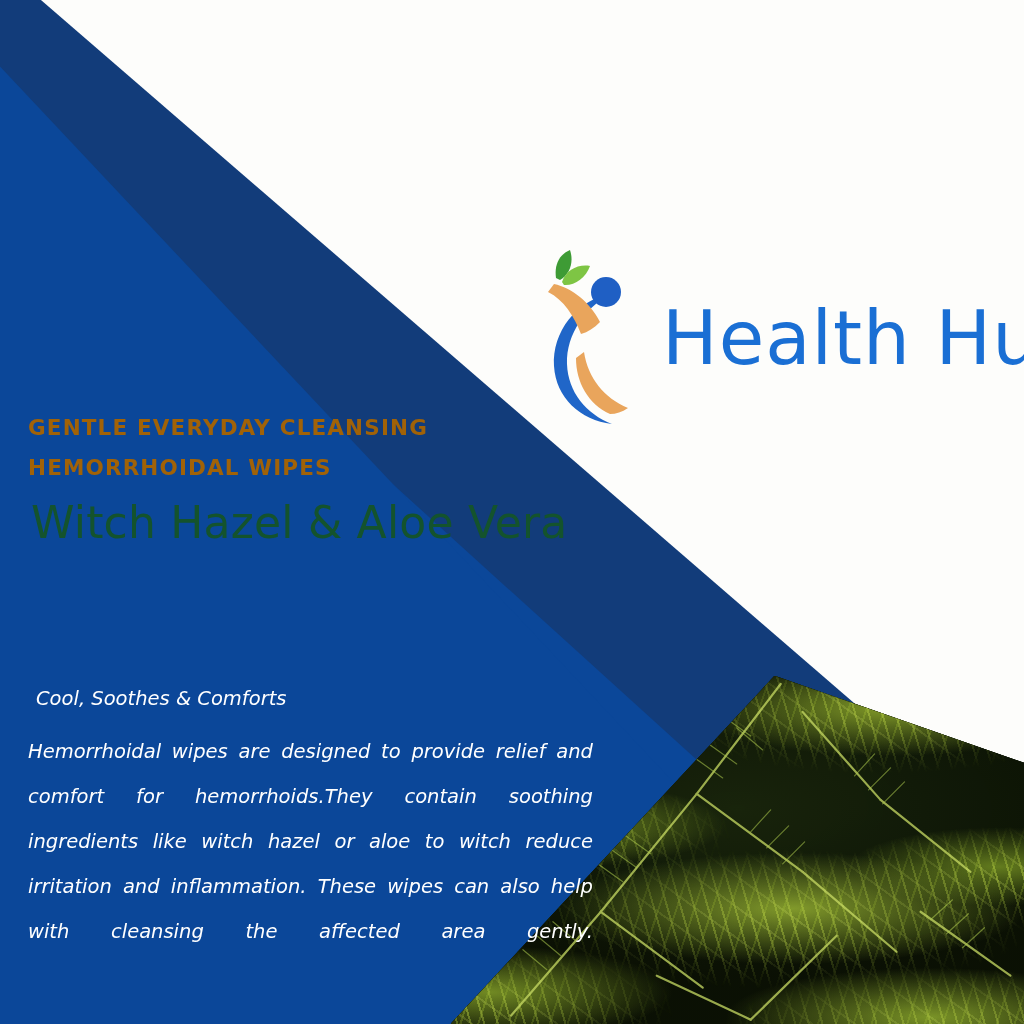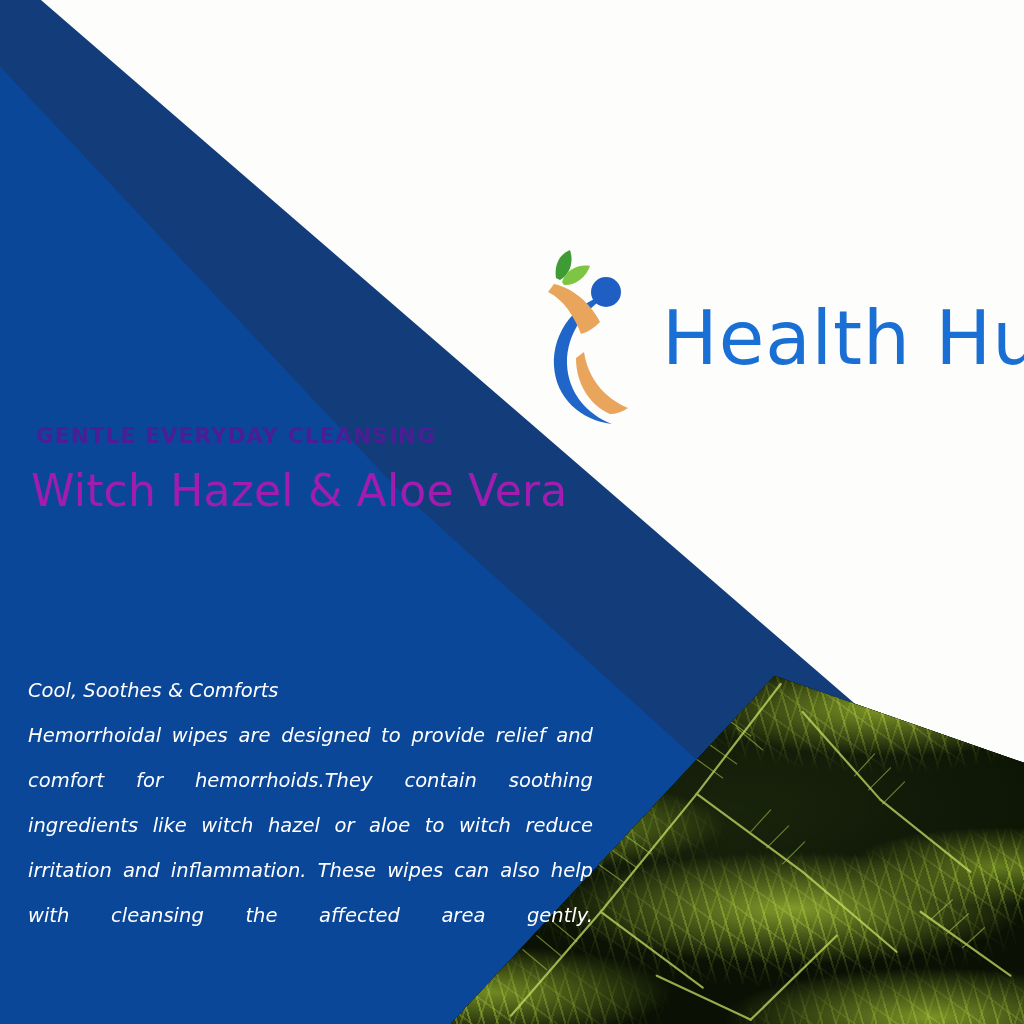--- a/index.html
+++ b/index.html
@@ -147,30 +147,30 @@
 
   
 
   .copy {
     position: absolute;
     left: 28px;
     top: 408px;
     width: 580px;
   }
   .eyebrow {
-    color: #4c1d95;
+    color: #a16207;
     font-family: "DejaVu Sans", sans-serif;
     font-size: 21.5px;
     font-weight: 700;
     letter-spacing: 1.15px;
     line-height: 40px;
-    margin: 8px;
+    margin: 0;
   }
   .product-title {
-    color: #a21caf;
+    color: #14532d;
     font-family: "DejaVu Sans", sans-serif;
     font-size: 44px;
     font-weight: 400;
     letter-spacing: 0.2px;
     line-height: 1.15;
     margin: 10px 0 0 3px;
     white-space: nowrap;
   }
 
   .body-copy {
@@ -178,21 +178,21 @@
     left: 28px;
     top: 668px;
     width: 565px;
     color: #ffffff;
     font-family: "DejaVu Sans", sans-serif;
     font-style: italic;
     font-size: 19.5px;
     line-height: 45px;
   }
   .body-copy .lede {
-    margin: 0;
+    margin: 8px;
   }
   .body-copy .para {
     margin: 0;
     text-align: justify;
     text-justify: inter-word;
   }
   .body-copy .para::after {
     content: "";
     display: inline-block;
     width: 100%;
@@ -252,20 +252,21 @@
       <path d="M20 30 C18 16 24 6 34 2 C38 14 34 26 24 32 Z" fill="#3e9b35"></path>
       <path d="M26 34 C30 22 42 16 54 18 C50 30 38 38 28 37 Z" fill="#7ec544"></path>
 
       <circle cx="70" cy="44" r="15" fill="#1f5fc4"></circle>
     </svg>
     <div class="brand-wordmark">Health Hub</div>
   </div>
 
   <div class="copy">
     <p class="eyebrow">GENTLE EVERYDAY CLEANSING</p>
+    <p class="eyebrow">HEMORRHOIDAL WIPES</p>
     <h1 class="product-title">Witch Hazel &amp; Aloe Vera</h1>
   </div>
 
   <div class="body-copy">
     <p class="lede">Cool, Soothes &amp; Comforts</p>
     <p class="para">Hemorrhoidal wipes are designed to provide relief and comfort for hemorrhoids.They contain soothing ingredients like witch hazel or aloe to witch reduce irritation and inflammation. These wipes can also help with cleansing the affected area gently.</p>
   </div>
 
 </div>
 

